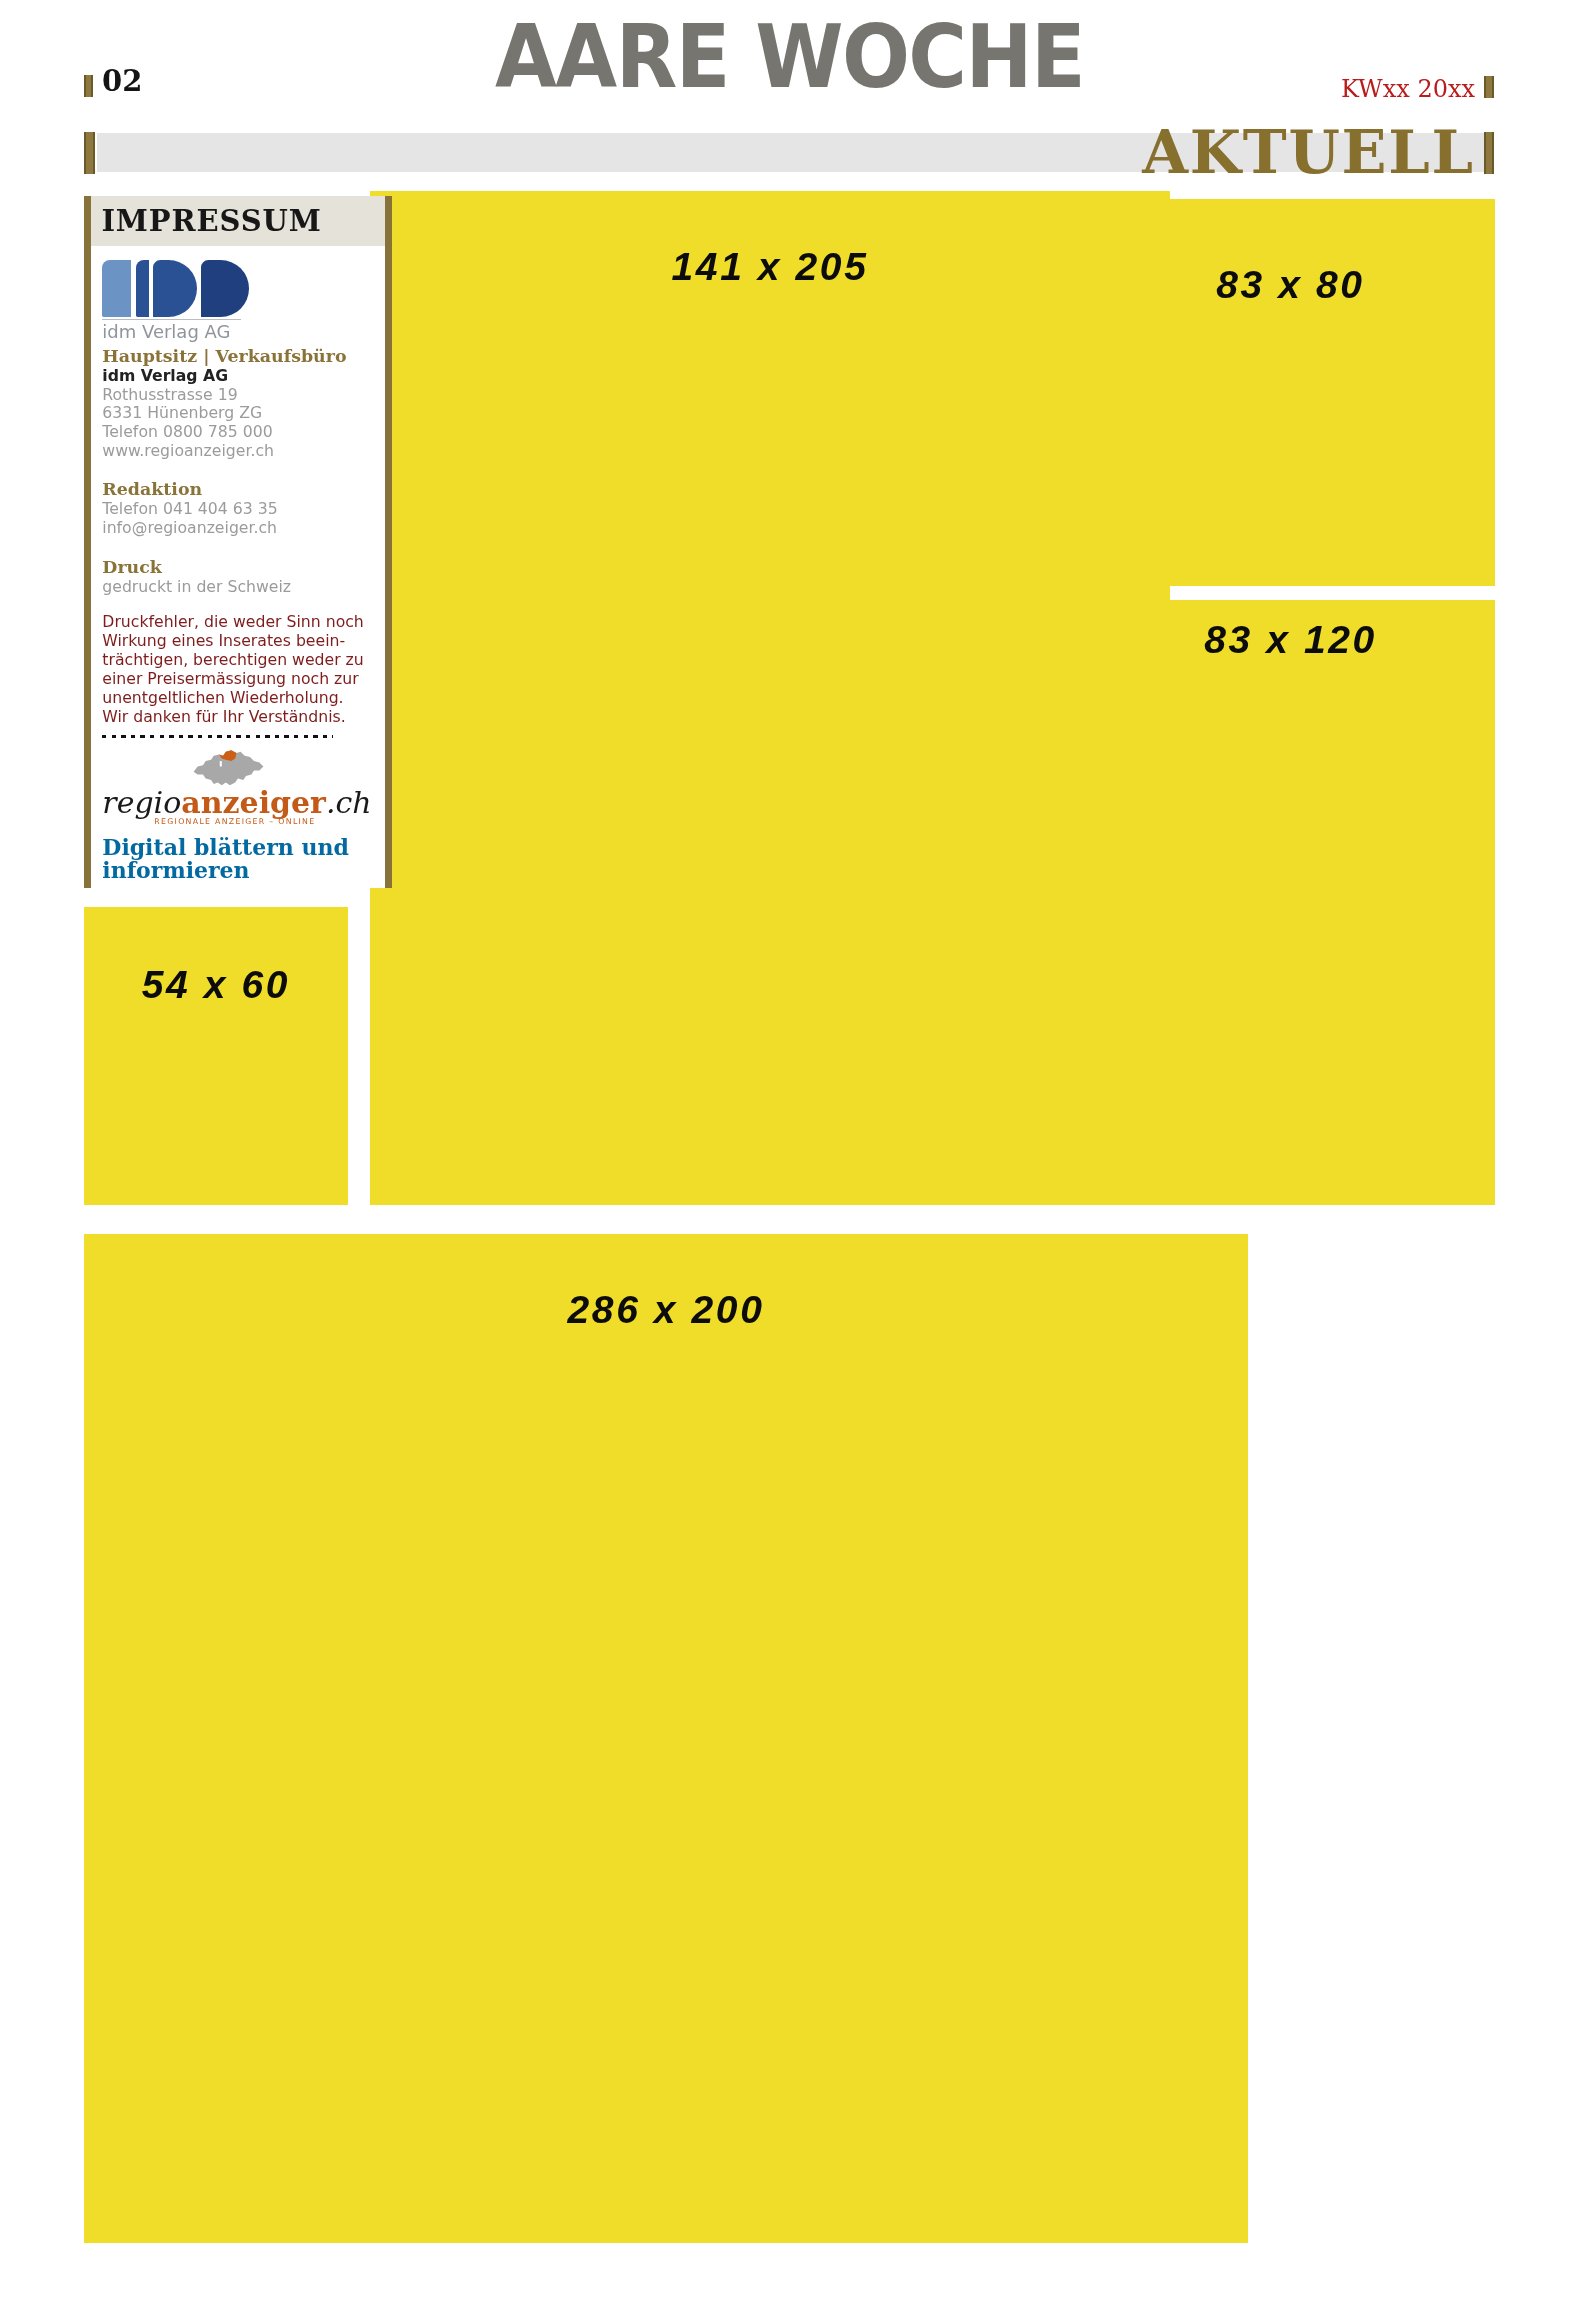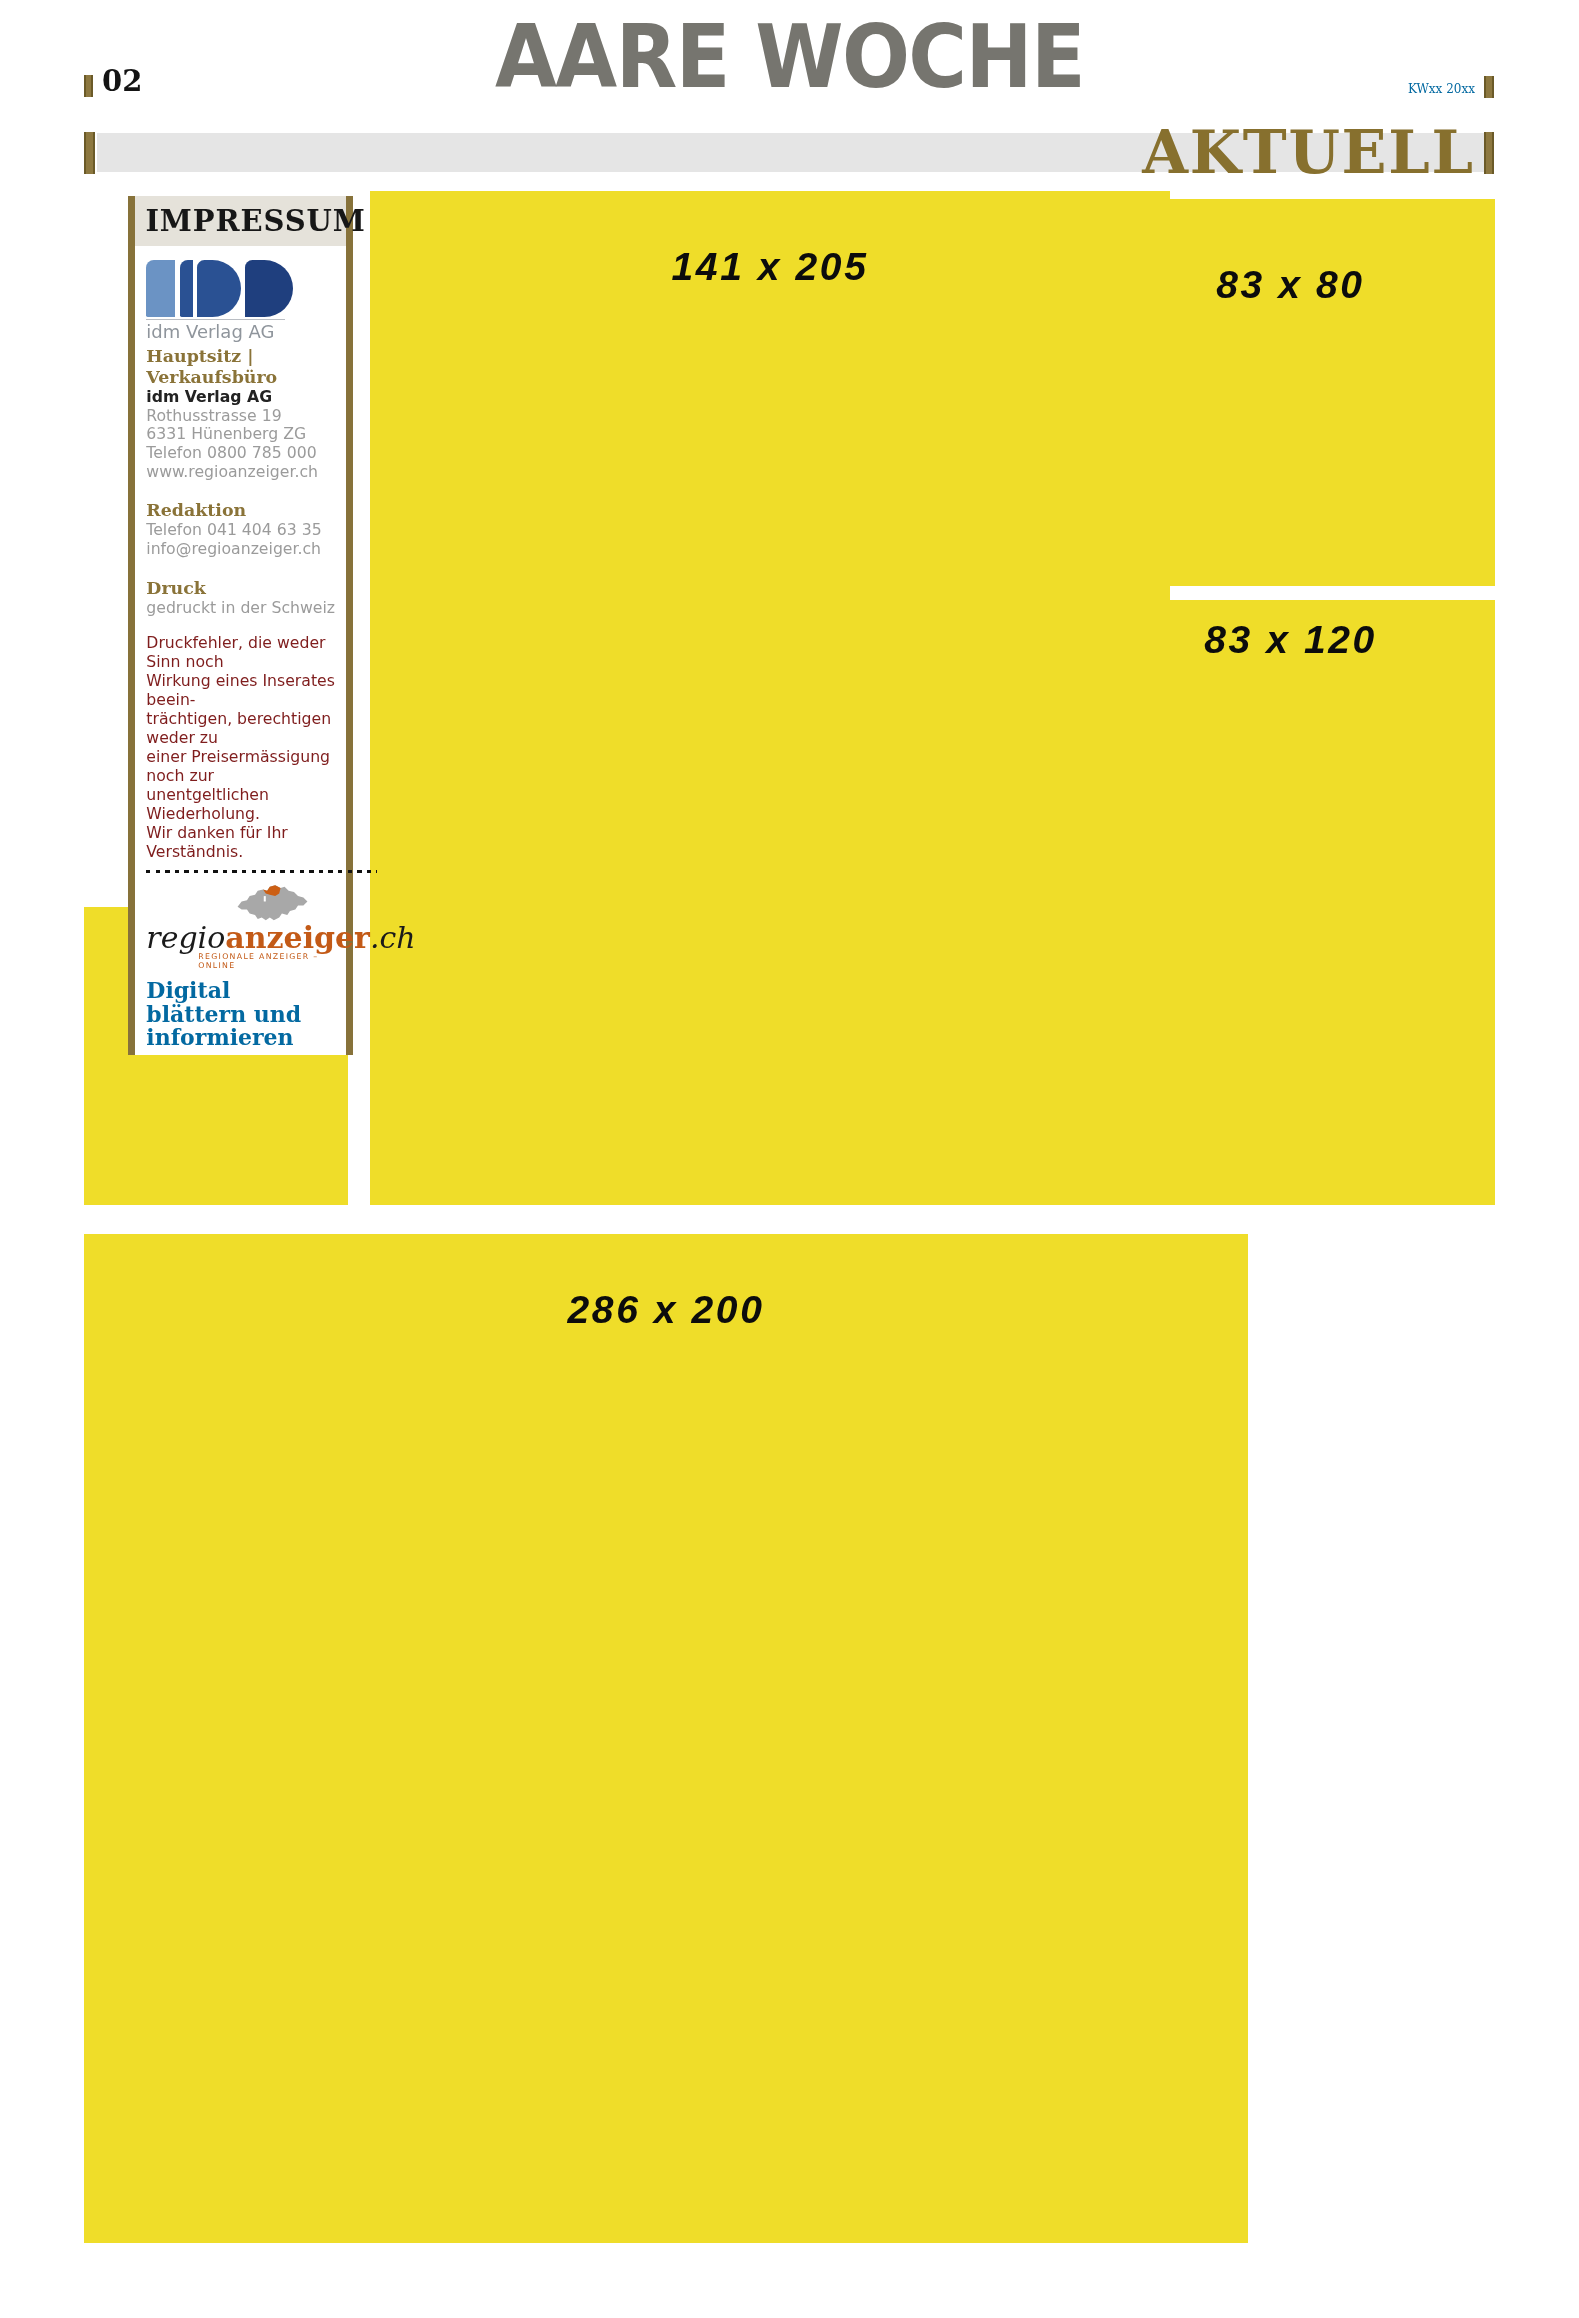--- a/index.html
+++ b/index.html
@@ -8,21 +8,21 @@
 
   
   .masthead{position:absolute;top:21px;left:0;width:100%;text-align:center;
             font-family:"DejaVu Sans",sans-serif;font-weight:bold;font-size:87px;line-height:73px;
             color:#76756f;letter-spacing:-1.7px;transform:scaleX(0.92);transform-origin:50% 0;}
   .olive-bar{position:absolute;background:linear-gradient(90deg,#6b5a28 0 1.7px,#8d7840 1.7px calc(100% - 1.7px),#6b5a28 calc(100% - 1.7px) 100%);}
   .bar-pageno{left:84px;top:75px;width:8.7px;height:22px;}
   .pageno{position:absolute;left:102px;top:66px;font-family:"DejaVu Serif",serif;
           font-weight:bold;font-size:29px;line-height:31px;color:#141414;}
   .week{position:absolute;right:104px;top:80px;font-family:"DejaVu Serif",serif;
-        font-size:12px;line-height:19px;color:#0369a1;}
+        font-size:24px;line-height:19px;color:#b91c1c;}
   .bar-week{left:1484px;top:76px;width:10.4px;height:22px;}
 
   .section-band{position:absolute;left:97px;top:133px;width:1388px;height:39px;background:#e5e5e5;}
   .section-title{position:absolute;right:10.4px;top:-7px;font-family:"DejaVu Serif",serif;
                  font-weight:bold;font-size:59px;line-height:54px;color:#87702e;letter-spacing:1.7px;}
   .bar-band-left{left:84px;top:132px;width:11.3px;height:42px;}
   .bar-band-right{left:1484px;top:132px;width:10.4px;height:42px;}
 
   
   .ad-slot{position:absolute;background:#efdd29;text-align:center;}
@@ -33,23 +33,23 @@
   .slot-b{left:1086px;top:199px;width:409px;height:387px;}
   .slot-b .ad-label{display:block;padding-top:64px;}
   .slot-c{left:1086px;top:600px;width:409px;height:605px;}
   .slot-c .ad-label{display:block;padding-top:18px;}
   .slot-d{left:84px;top:907px;width:264px;height:298px;}
   .slot-d .ad-label{display:block;padding-top:56px;}
   .slot-e{left:84px;top:1234px;width:1164px;height:1009px;}
   .slot-e .ad-label{display:block;padding-top:54px;}
 
   
-  .impressum{position:absolute;left:84px;top:196px;width:225px;box-sizing:border-box;
+  .impressum{position:absolute;left:84px;top:196px;width:308px;box-sizing:border-box;
              border-left:7.8px solid #87723a;border-right:7.8px solid #87723a;background:#ffffff;
-             padding-bottom:5.2px;margin-left:44px;}
+             padding-bottom:5.2px;}
   .impressum-header{height:50px;background:#e5e2da;display:flex;align-items:center;padding-left:10.4px;}
   .impressum-title{font-family:"DejaVu Serif",serif;font-weight:bold;font-size:29px;
                    letter-spacing:0.9px;color:#171717;}
   .impressum-body{padding:0 8.7px 0 11.3px;}
 
   .idm-logo{margin-top:14px;display:flex;align-items:flex-start;gap:4.4px;height:57px;}
   .idm-s1{width:29px;height:57px;background:#6b93c4;border-radius:7.8px 0 0 1.7px;}
   .idm-s2{width:13px;height:57px;background:#2a5193;border-radius:7.8px 0 0 1.7px;}
   .idm-s3{width:44px;height:57px;background:#2a5193;border-radius:7.8px 30px 30px 0;}
   .idm-s4{width:48px;height:57px;background:#1f3f7e;border-radius:7.8px 30px 30px 0;}

